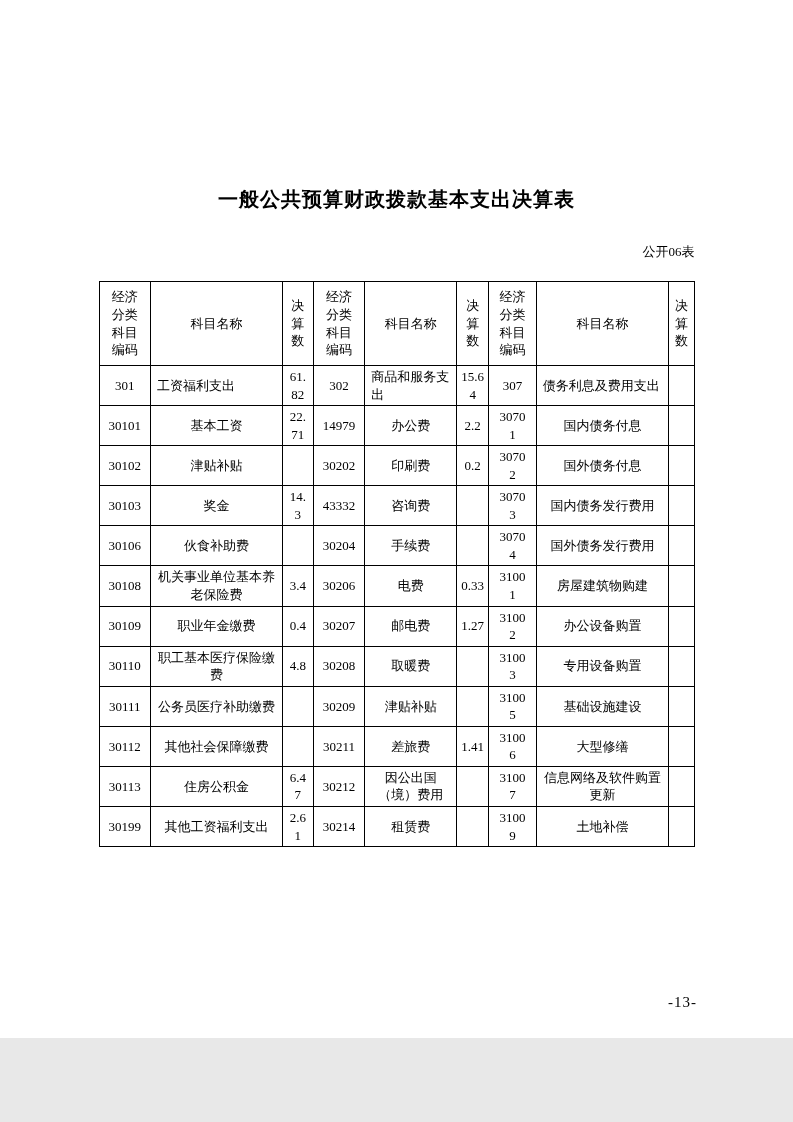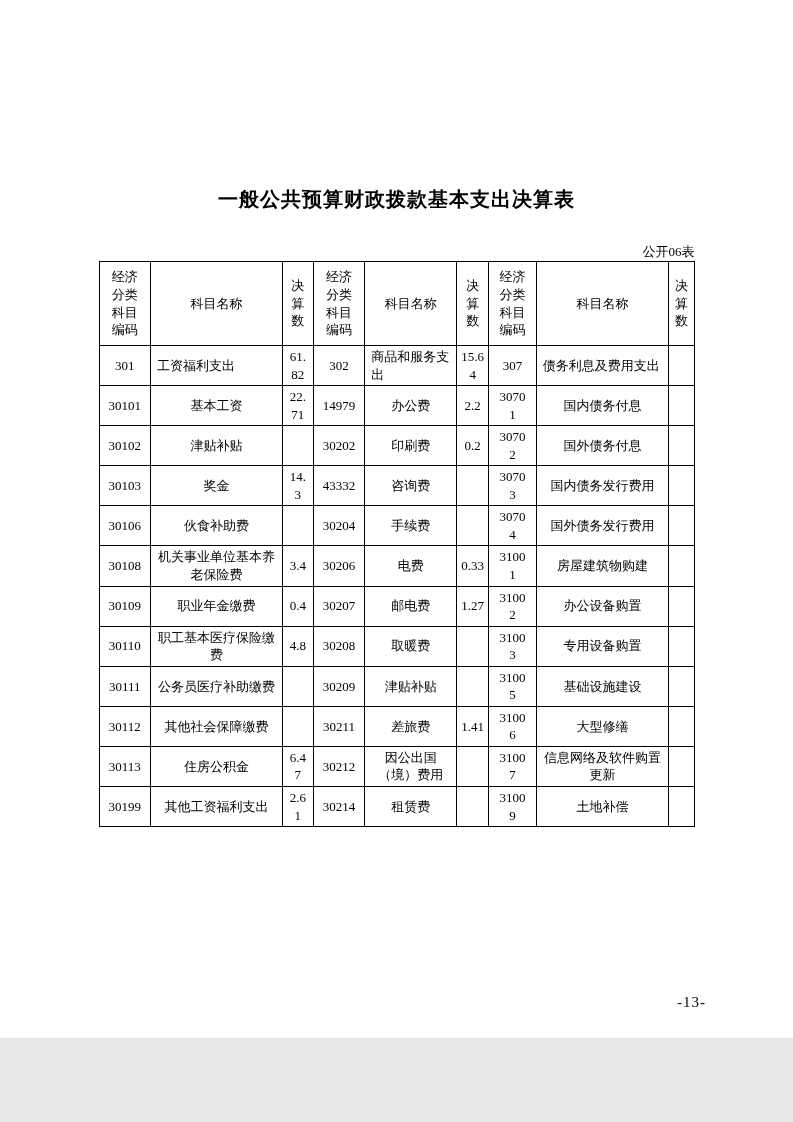--- a/index.html
+++ b/index.html
@@ -30,37 +30,38 @@
     display:flex;
     justify-content:space-between;
     font-size:13px;
     margin:5px 0 3px 0;
   }
   table.budget {
     border-collapse:collapse;
     table-layout:fixed;
     font-size:13px;
     line-height:1.35;
+    margin-top:20px;
   }
   table.budget th, table.budget td {
     border:1px solid #000;
     word-break:break-all;
     vertical-align:middle;
     font-weight:normal;
     box-sizing:border-box;
   }
   th.col-code, td.col-code { padding:2px 8px; text-align:center; }
   th.col-name, td.col-name { padding:2px 2px;  text-align:center; }
   th.col-val,  td.col-val  { padding:2px 4px;  text-align:center; }
   td.col-name.lvl1 { text-align:left; padding-left:6px; }
   thead th { height:84px; }
   tbody td { height:39px; }
   .page-number {
     position:absolute;
-    right:87px;
+    right:96px;
     top:994px;
     font-size:15px;
     letter-spacing:1px;
   }
 </style>
 </head>
 <body>
 
 <div class="page">
 

